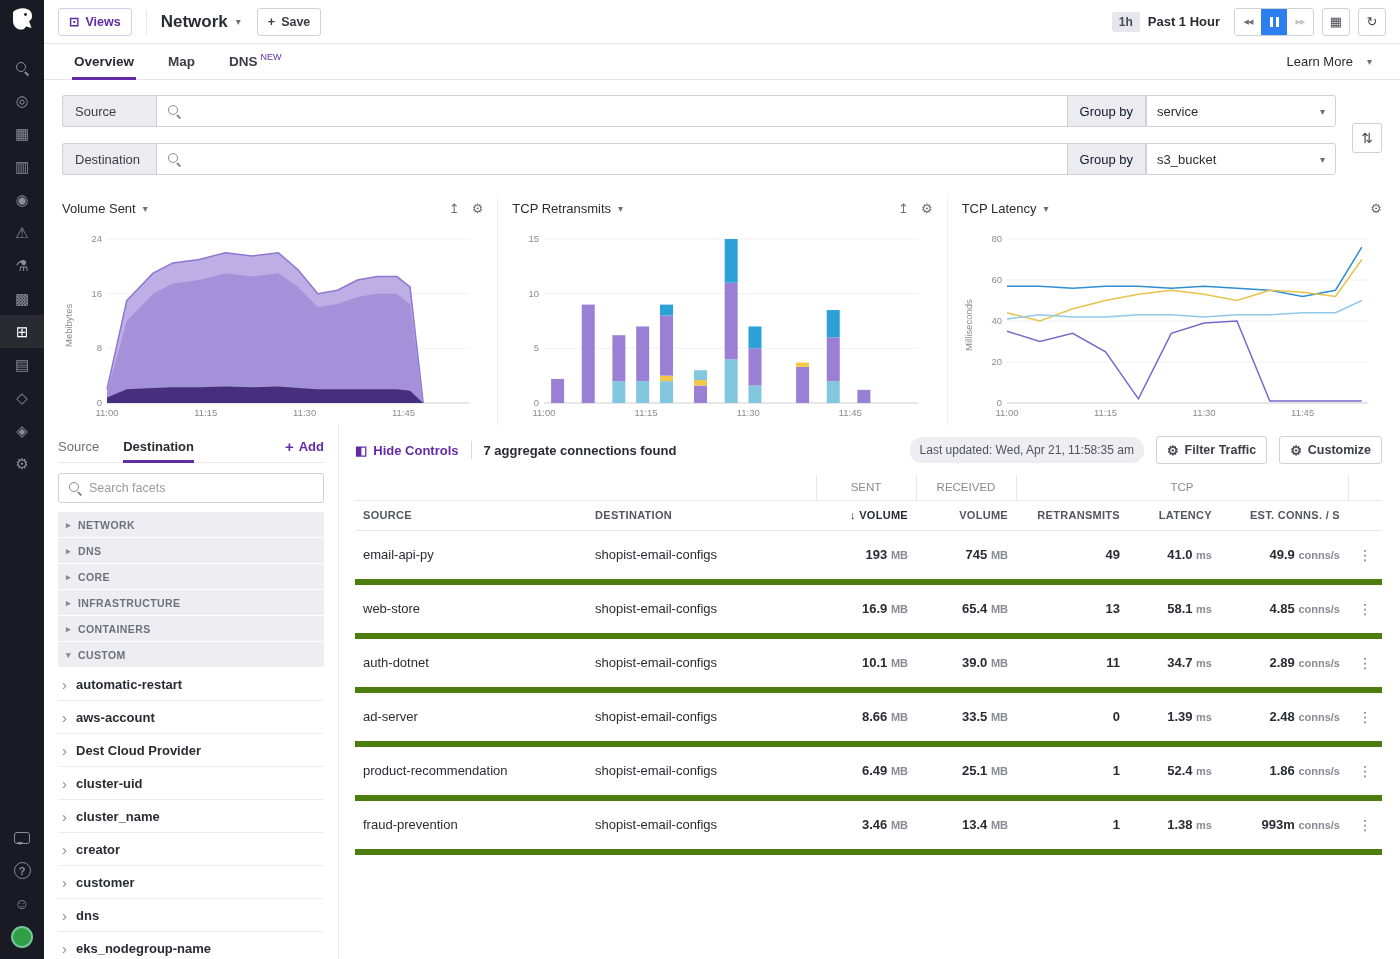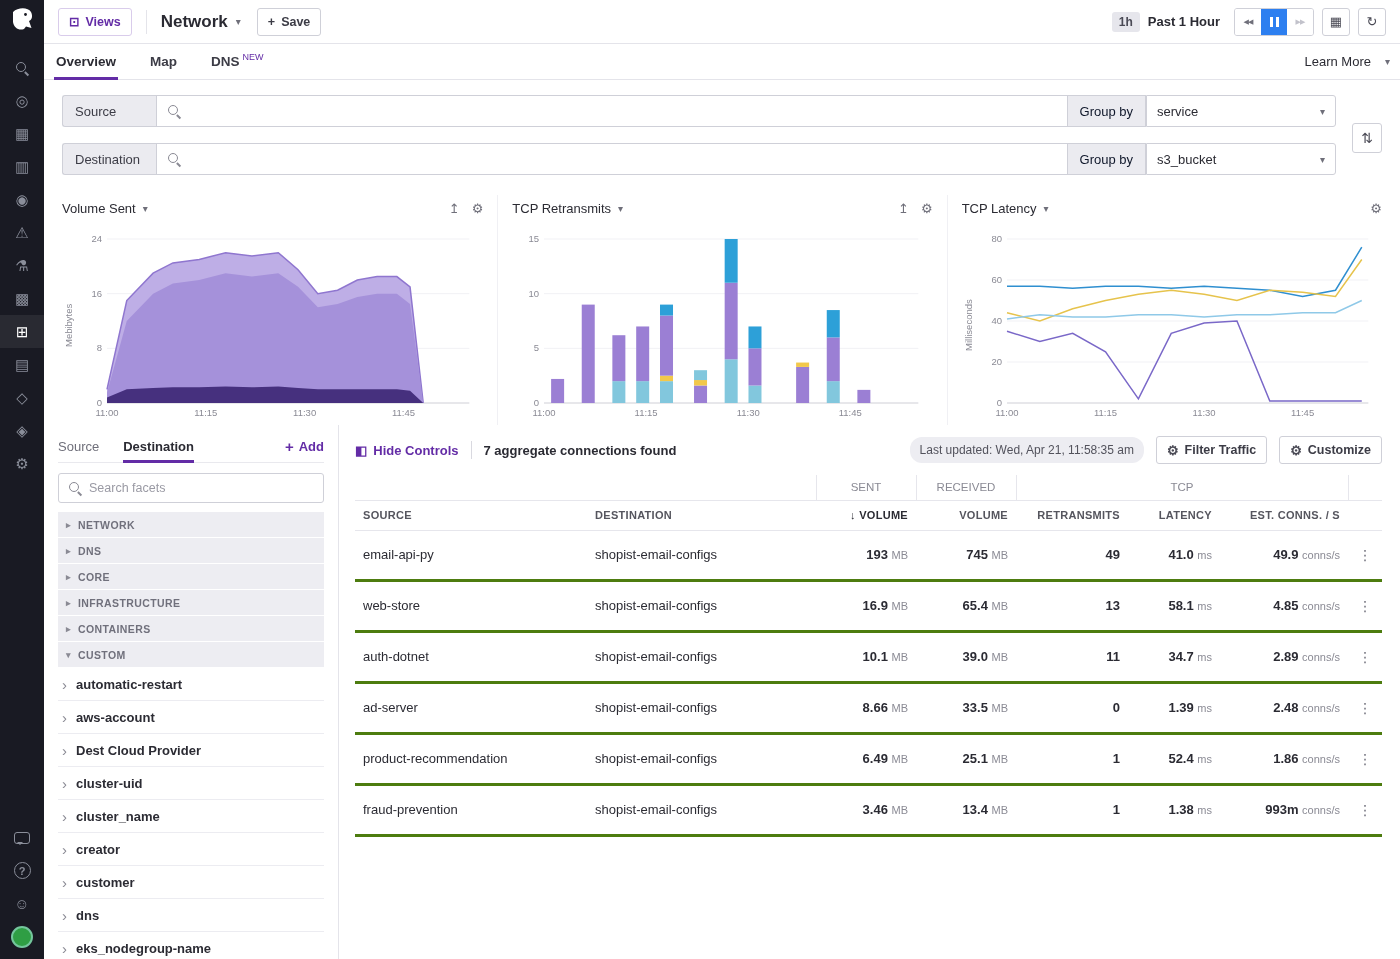--- a/index.html
+++ b/index.html
@@ -38,21 +38,21 @@
   .time-label{font-size:13px;font-weight:600;margin-right:6px;cursor:pointer}
   .playgroup{display:flex;border:1px solid #cfd0d8;border-radius:3px;overflow:hidden}
   .playbtn{width:26px;height:26px;display:flex;align-items:center;justify-content:center;background:#fff;cursor:pointer;font-size:7px;letter-spacing:-1px;color:#6f6f7a;border:none}
   .playbtn.pause{background:#2d7ff0;color:#fff}
   .pause-bars{display:flex;gap:3px}
   .pause-bars i{display:block;width:3px;height:10px;background:#fff}
   .playbtn.fwd{color:#c2c2cb}
   .sqbtn{width:28px;height:28px;display:flex;align-items:center;justify-content:center;border:1px solid #cfd0d8;border-radius:3px;background:#fff;cursor:pointer;color:#4a4a55;font-size:13px}
 
   
-  .tabbar{height:36px;border-bottom:1px solid #e4e4ea;display:flex;align-items:stretch;padding:0 10px;flex-shrink:0}
+  .tabbar{height:36px;border-bottom:1px solid #e4e4ea;display:flex;align-items:stretch;padding:0 28px;flex-shrink:0}
   .tab{display:flex;align-items:center;padding:0 2px;margin-right:30px;font-size:13.5px;color:#3c3c46;position:relative;cursor:pointer;font-weight:600}
   .tab.active{color:#2b2b33;font-weight:700}
   .tab.active::after{content:'';position:absolute;left:0;right:0;bottom:-1px;height:3px;background:#632ca6}
   .new-badge{color:#632ca6;font-size:9px;font-weight:400;margin-left:3px;transform:translateY(-5px);display:inline-block}
   .learn-more{margin-left:auto;display:flex;align-items:center;gap:14px;font-size:13px;cursor:pointer;color:#2b2b33}
 
   
   .filters{padding:15px 18px 4px;position:relative;flex-shrink:0}
   .filter-row{display:flex;height:32px;margin-bottom:16px;margin-right:46px}
   .filter-label{background:#ebebf0;border:1px solid #cfd0d8;border-right:none;border-radius:3px 0 0 3px;display:flex;align-items:center;padding:0 12px;font-size:13px;color:#3c3c46;width:94px;flex-shrink:0}
@@ -103,23 +103,23 @@
   .spacer{flex:1}
   .last-updated{background:#ededf2;border-radius:12px;padding:6px 10px;font-size:12px;color:#52525c}
   .gear-sm{font-size:13px;color:#4a4a55}
 
   table{width:100%;border-collapse:collapse;table-layout:fixed}
   .tgroup th{font-size:11.5px;color:#8a8a94;font-weight:400;height:25px;border-bottom:1px solid #e6e6ec;text-align:center}
   th.gb{border-left:1px solid #e6e6ec}
   .thead th{font-size:11px;letter-spacing:.3px;font-weight:700;color:#55555e;height:30px;border-bottom:1px solid #e6e6ec;text-align:right;padding:0 8px;white-space:nowrap;overflow:hidden}
   .thead th.left{text-align:left}
   .thead th.sorted{color:#2b2b33}
-  tbody td{height:31px;border-bottom:3px solid #4d7c0f;font-size:13px;padding:16px 8px;white-space:nowrap;overflow:hidden}
+  tbody td{height:31px;border-bottom:6px solid #4d7c0f;font-size:13px;padding:16px 8px;white-space:nowrap;overflow:hidden}
   td.num{text-align:right;font-weight:700}
-  td .unit{color:#8a8a94;font-weight:400;font-size:11px}
+  td .unit{color:#8a8a94;font-weight:700;font-size:11px}
   td.kebab{color:#6f6f7a;text-align:center;cursor:pointer;font-size:14px}
   tbody tr{cursor:pointer}
 </style>
 </head>
 <body>
 
 <aside class="sidebar">
   <div class="logo">
     <svg width="27" height="25" viewBox="0 0 27 25">
       <path fill="#fff" d="M4 5 C9 0 19 0 22 5 C24 9 23 13 20 14 L22.5 21 L17 19.5 L15 22 C10 24 5 21 4 15 Z"></path>

